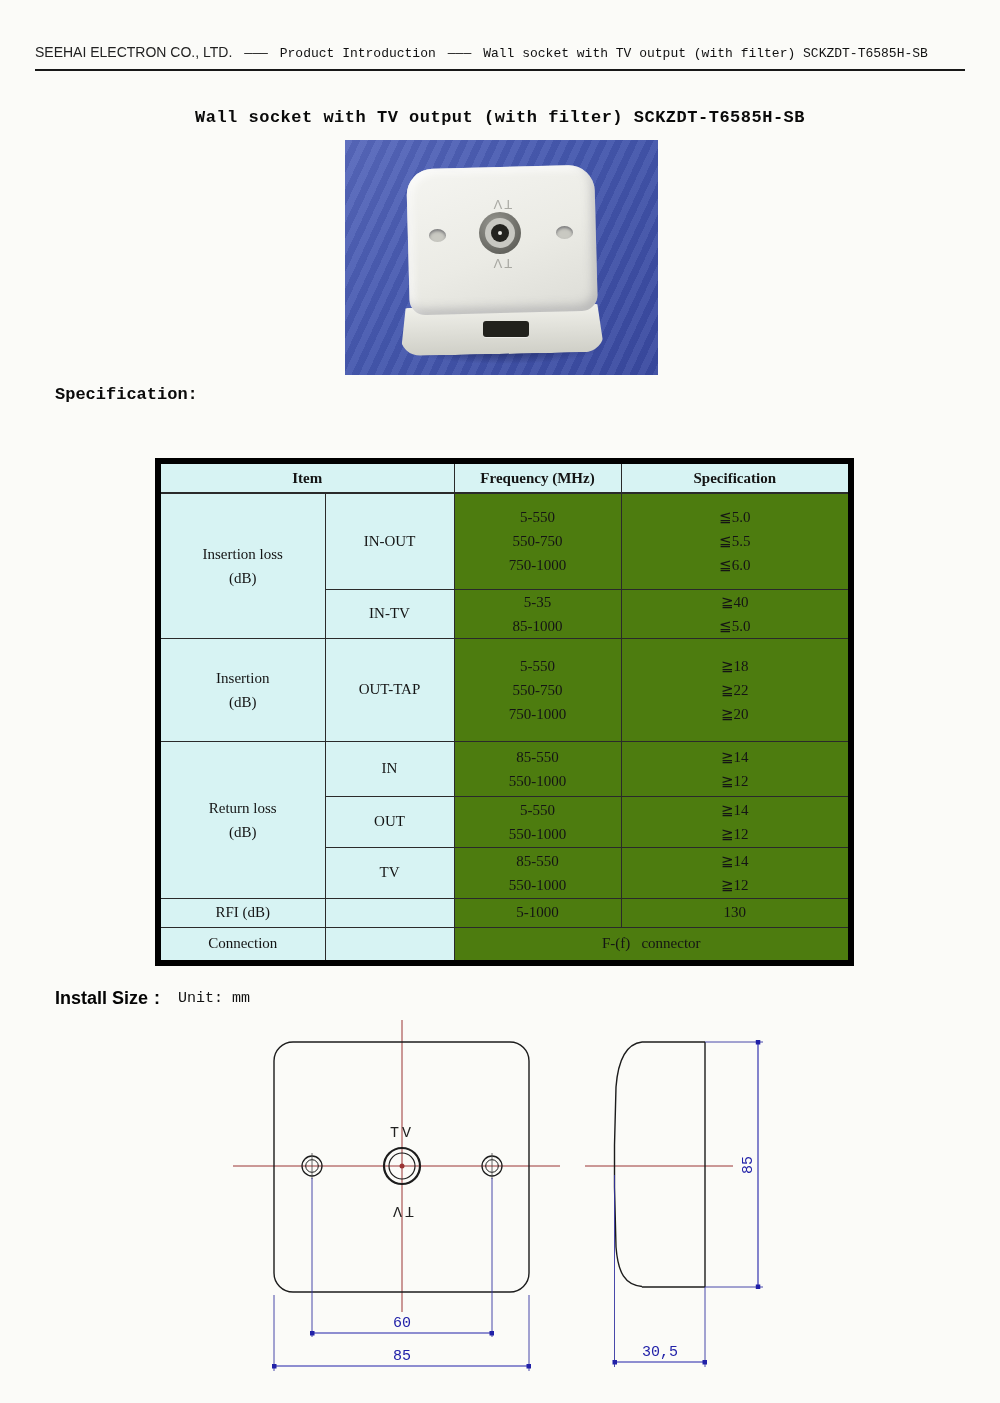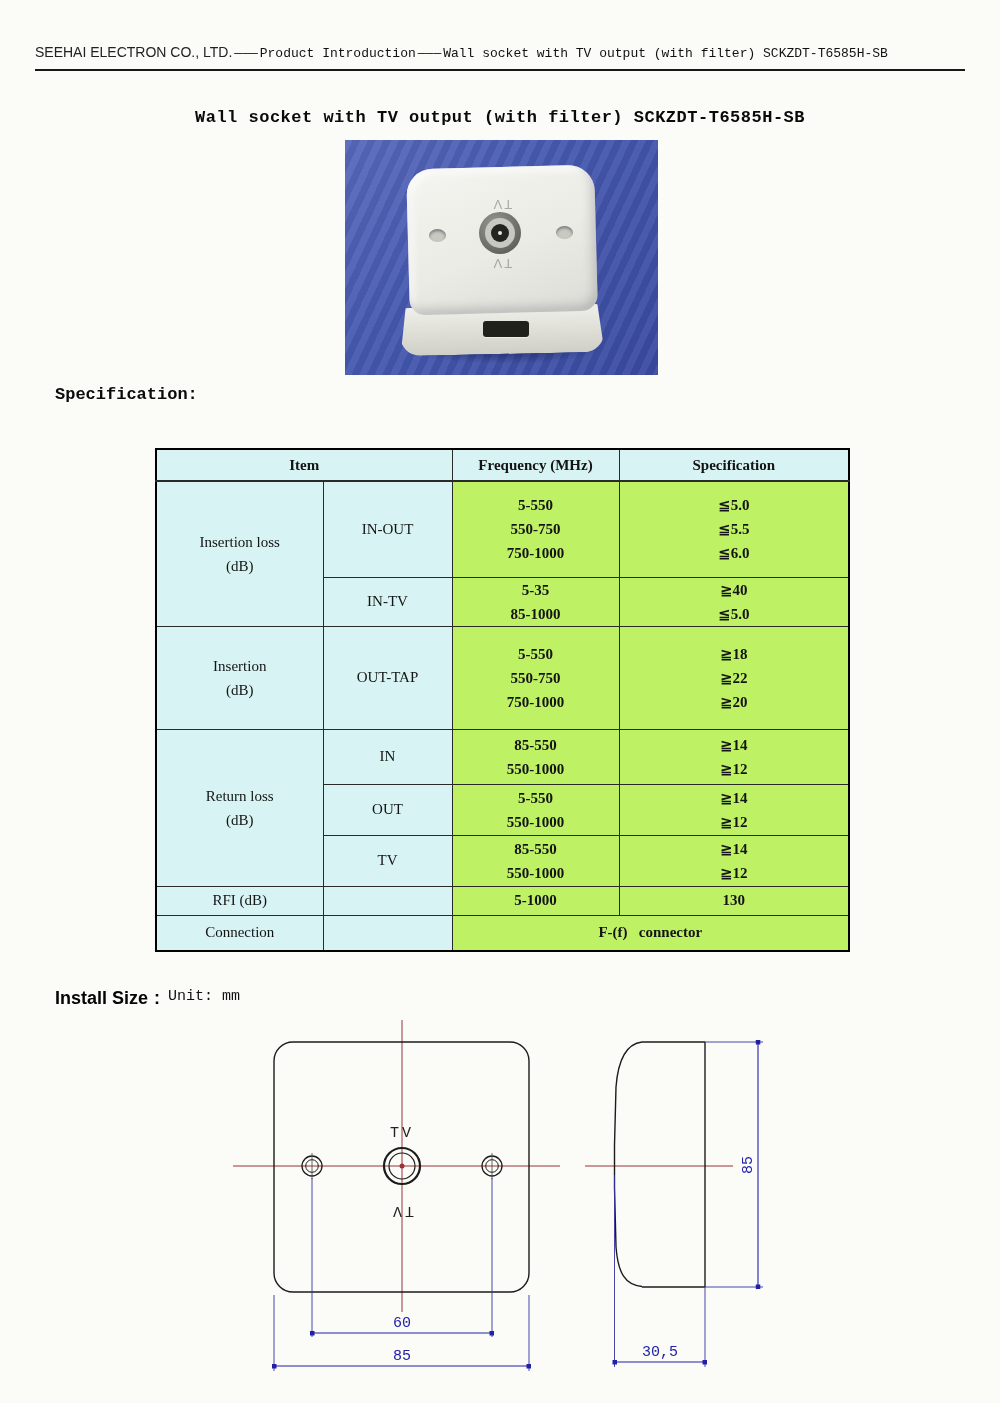--- a/index.html
+++ b/index.html
@@ -1,20 +1,20 @@
 <!DOCTYPE html>
 <html><head>
 <meta charset="utf-8">
 <style>
   html,body{margin:0;padding:0;background:#e8e8e8;}
   #page{position:relative;width:1000px;height:1403px;background:#fbfbf8;margin:0 auto;
         font-family:"Liberation Serif","DejaVu Serif",serif;color:#1b1b1b;overflow:hidden;}
 
   
-  .hdr{position:absolute;left:35px;top:44px;width:930px;display:flex;align-items:baseline;gap:2px;white-space:nowrap;}
+  .hdr{position:absolute;left:35px;top:44px;width:930px;display:flex;align-items:baseline;gap:12px;white-space:nowrap;}
   .hdr .company{font-family:"Liberation Sans","DejaVu Sans",sans-serif;font-size:14px;color:#222;}
   .hdr .mono{font-family:"Liberation Mono","DejaVu Sans Mono",monospace;font-size:13px;color:#111;}
   .hdr-rule{position:absolute;left:35px;top:69px;width:930px;height:2px;background:#181818;}
 
   
   .title{position:absolute;left:0;top:108px;width:100%;text-align:center;
          font-family:"Liberation Mono","DejaVu Sans Mono",monospace;font-weight:bold;font-size:17px;color:#0a0a0a;letter-spacing:.5px;}
 
   
   .photo{position:absolute;left:345px;top:140px;width:313px;height:235px;
@@ -37,31 +37,31 @@
   .screw.left{left:84px;top:89px;}
   .screw.right{left:211px;top:86px;}
   .photo-tv{position:absolute;font-family:"Liberation Sans","DejaVu Sans",sans-serif;font-size:13px;letter-spacing:2px;
          color:rgba(125,125,118,.6);transform:translate(-50%,-50%) rotate(180deg);}
   .slot{position:absolute;left:138px;top:181px;width:46px;height:16px;background:#21211c;border-radius:3px;
         box-shadow:0 1px 0 rgba(255,255,255,.5);}
 
   
   .spec-heading{position:absolute;left:55px;top:385px;font-family:"Liberation Mono","DejaVu Sans Mono",monospace;
         font-weight:bold;font-size:17px;color:#0a0a0a;}
-  .install-heading{position:absolute;left:55px;top:988px;display:flex;align-items:flex-start;gap:6px;}
+  .install-heading{position:absolute;left:55px;top:988px;display:flex;align-items:center;gap:6px;}
   .install-heading .big{font-family:"Liberation Sans","DejaVu Sans",sans-serif;font-weight:bold;font-size:18px;color:#050505;}
-  .install-heading .unit{font-family:"Liberation Mono","DejaVu Sans Mono",monospace;font-size:15px;color:#111;margin-left:2px;}
-
-  
-  table.spec{position:absolute;left:155px;top:448px;border-collapse:collapse;table-layout:fixed;
-        width:693px;border:2px solid #000000;font-size:15px;color:#141414;}
+  .install-heading .unit{font-family:"Liberation Mono","DejaVu Sans Mono",monospace;font-size:15px;color:#111;margin-left:12px;}
+
+  
+  table.spec{position:absolute;left:155px;top:458px;border-collapse:collapse;table-layout:fixed;
+        width:693px;border:6px solid #000000;font-size:15px;color:#141414;}
   table.spec th,table.spec td{border:1px solid #2a2a2a;text-align:center;vertical-align:middle;padding:0;}
   table.spec th{background:#d7f3f3;font-weight:bold;border-bottom:2px solid #2a2a2a;font-size:15px;}
   td.itemcell,td.subcell{background:#d7f3f3;}
-  td.valcell{background:#bef264;font-family:"Liberation Serif","DejaVu Serif","DejaVu Sans",serif;font-weight:bold;}
+  td.valcell{background:#4d7c0f;font-family:"Liberation Serif","DejaVu Serif","DejaVu Sans",serif;}
   td.itemcell div,td.valcell div{line-height:24px;}
 
   
   .drawing{position:absolute;left:230px;top:1015px;width:660px;height:385px;}
   .drawing svg{display:block;}
 </style>
 </head>
 <body>
 
 <div id="page">

